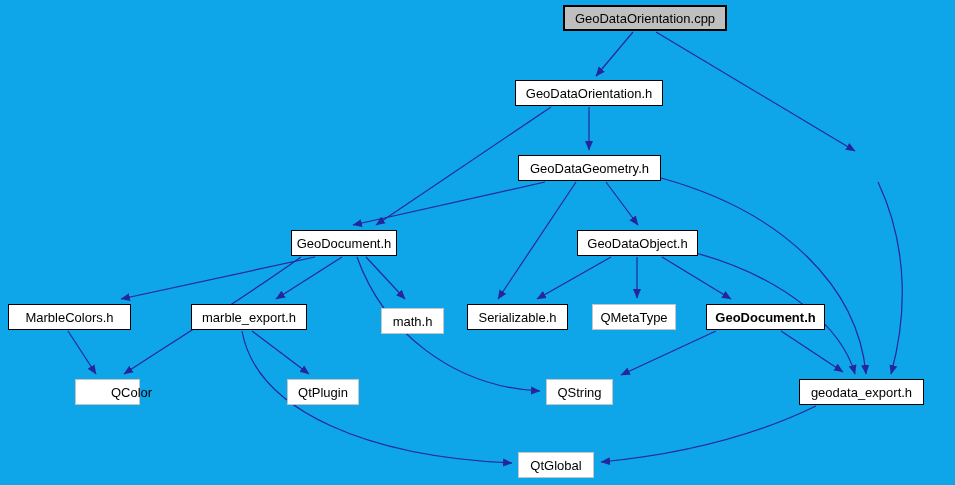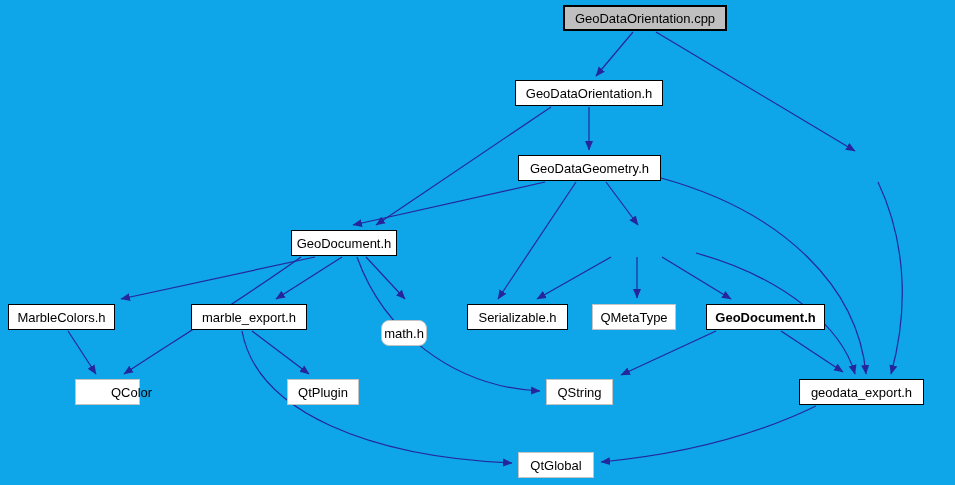--- a/index.html
+++ b/index.html
@@ -84,23 +84,24 @@
     <path class="edge" d="M696,253 C786,278 842,328 855,374" marker-end="url(#arrow)"></path>
     <path class="edge" d="M716,331 L621,375" marker-end="url(#arrow)"></path>
     <path class="edge" d="M781,331 L843,372" marker-end="url(#arrow)"></path>
     <path class="edge" d="M816,406 C744,441 664,456 601,462" marker-end="url(#arrow)"></path>
   </svg>
 
   <div class="node root" style="left:563px; top:5px;   width:164px;">GeoDataOrientation.cpp</div>
   <div class="node" style="left:515px; top:80px;  width:148px;">GeoDataOrientation.h</div>
   <div class="node" style="left:518px; top:155px; width:143px;">GeoDataGeometry.h</div>
   <div class="node" style="left:291px; top:230px; width:106px;">GeoDocument.h</div>
-  <div class="node" style="left:8px;   top:304px; width:107px;">MarbleColors.h</div>
+  <div class="node" style="left:577px; top:230px; width:121px;">GeoDataObject.h</div>
+  <div class="node" style="left:8px;   top:304px; width:123px;">MarbleColors.h</div>
   <div class="node" style="left:191px; top:304px; width:116px;">marble_export.h</div>
-  <div class="node external" style="left:381px; top:320px; width:46px;border-radius:8px;">math.h</div>
+  <div class="node external" style="left:381px; top:308px; width:63px;">math.h</div>
   <div class="node" style="left:467px; top:304px; width:101px;">Serializable.h</div>
   <div class="node external" style="left:592px; top:304px; width:84px;">QMetaType</div>
   <div class="node" style="left:706px; top:304px; width:119px;font-weight:bold;">GeoDocument.h</div>
   <div class="node external" style="left:75px;  top:379px; width:65px;padding-left:48px;">QColor</div>
   <div class="node external" style="left:287px; top:379px; width:72px;">QtPlugin</div>
   <div class="node external" style="left:546px; top:379px; width:67px;">QString</div>
   <div class="node" style="left:799px; top:379px; width:125px;">geodata_export.h</div>
   <div class="node external" style="left:518px; top:452px; width:76px;">QtGlobal</div>
 
 </div>

